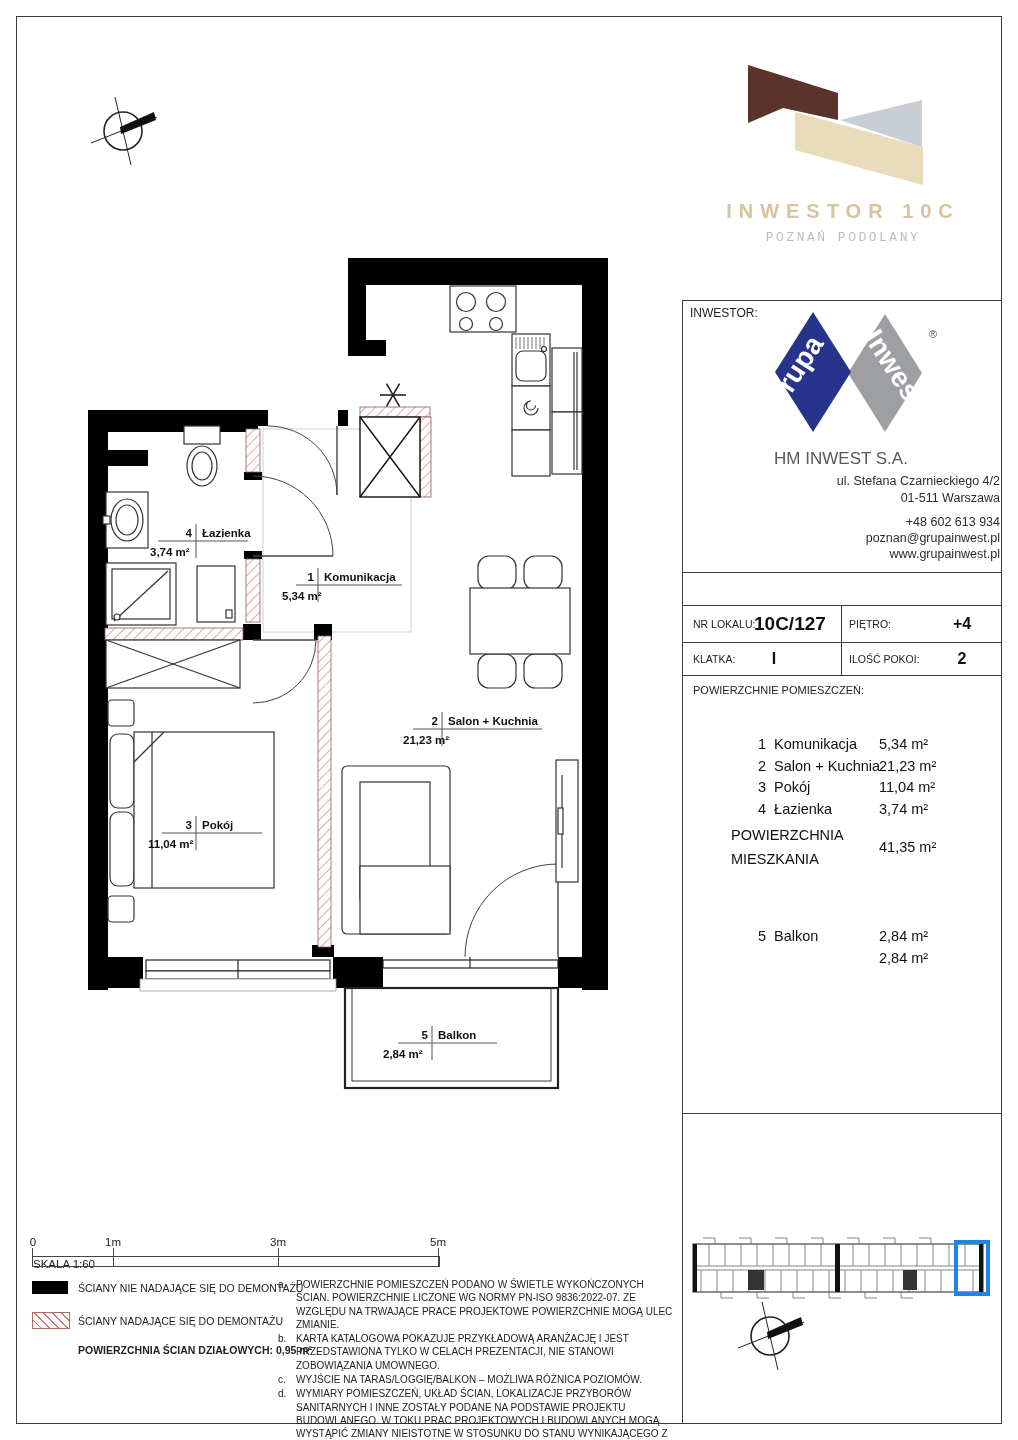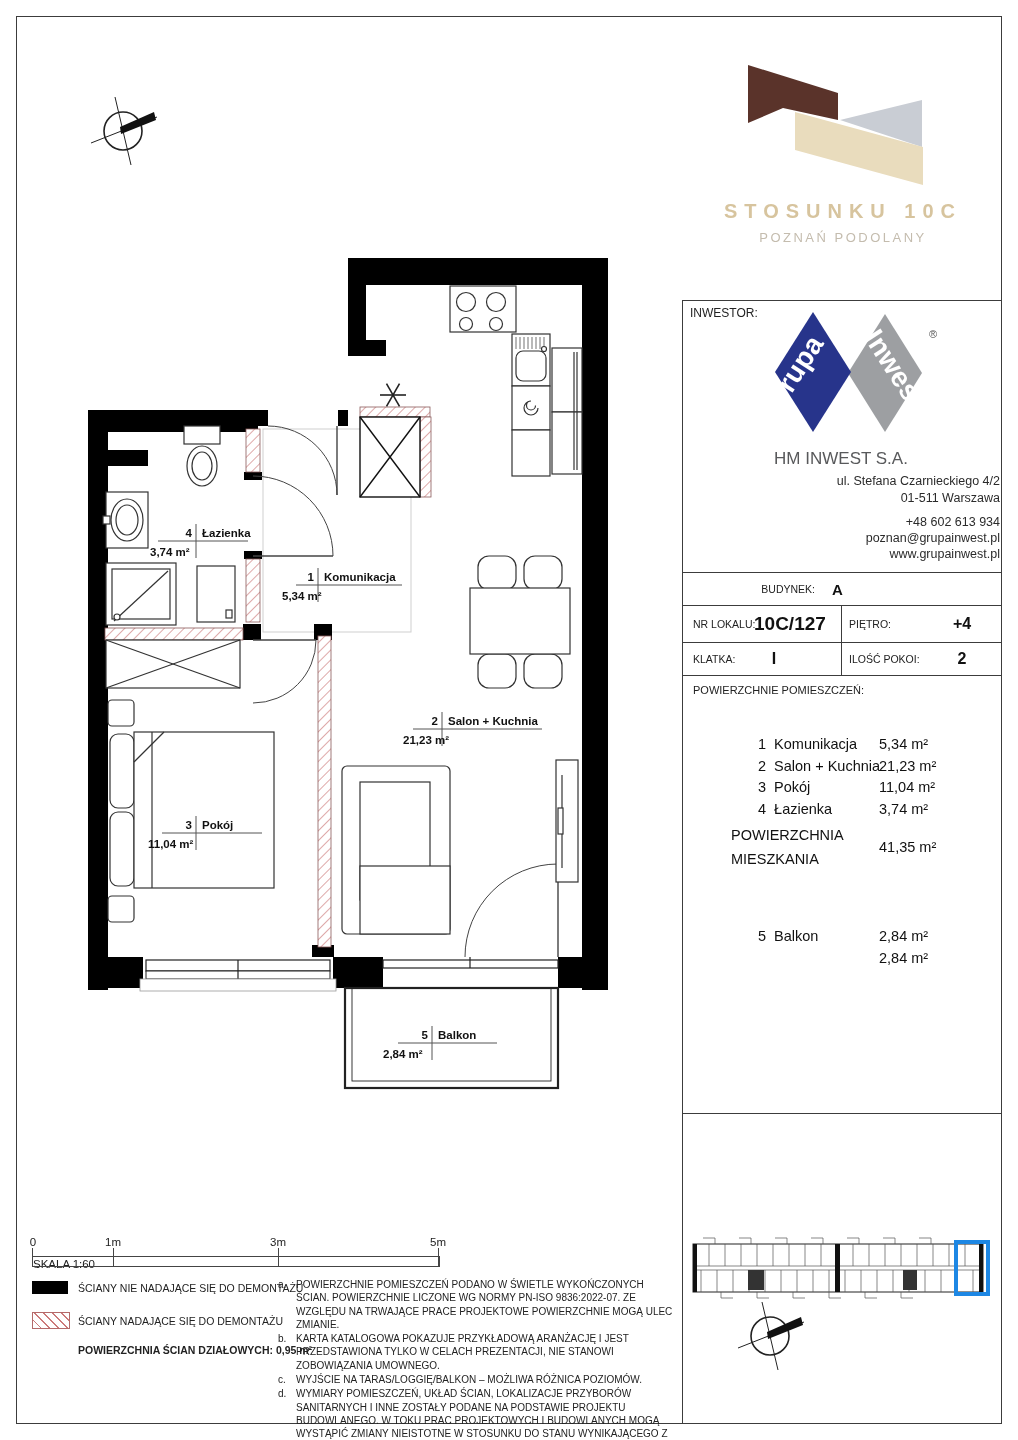--- a/index.html
+++ b/index.html
@@ -6,21 +6,21 @@
   .page{position:relative;width:1018px;height:1440px;background:#fff;margin:0 auto;
         font-family:"Liberation Sans",sans-serif;color:#1a1a1a;overflow:hidden;}
   .abs{position:absolute;}
   .pageborder{left:16px;top:16px;width:984px;height:1406px;border:1.5px solid #3c3c3c;}
   .vline{border-left:1px solid #3c3c3c;}
   .hline{border-top:1px solid #3c3c3c;}
 
   
   .logoblock{left:693px;top:200px;width:300px;text-align:center;}
   .logotitle{font-size:20px;font-weight:bold;letter-spacing:7px;color:#d7c49e;}
-  .logosub{font-size:13px;letter-spacing:2.5px;color:#c4bcae;margin-top:7px;}
+  .logosub{font-size:13px;letter-spacing:2.5px;color:#c4bcae;margin-top:7px;font-family:Liberation Mono, monospace;}
 
   
   .invlabel{left:690px;top:306px;font-size:12px;color:#222;}
   .company{left:682px;top:449px;width:318px;text-align:center;font-size:17px;font-weight:normal;color:#58595b;}
   .addr{left:682px;width:318px;text-align:right;font-size:12.5px;color:#2b2b2b;line-height:17px;}
 
   
   .lab{font-size:10.5px;color:#222;}
   .val{font-weight:bold;color:#111;}
   .row{position:absolute;left:682px;width:318px;}
@@ -58,21 +58,21 @@
     <line x1="30" y1="7" x2="46" y2="75" stroke="#222" stroke-width="1"></line>
     <polygon points="36,44 71,30 69,22 35,37" fill="#111"></polygon>
   </svg>
 
   <svg class="abs" style="left:735px;top:60px" width="250" height="135" viewBox="0 0 250 135">
     <polygon points="13,5 103,33 103,60 48,48 13,63" fill="#5a332a"></polygon>
     <polygon points="105,60 187,40 187,87" fill="#c9cdd4"></polygon>
     <polygon points="60,52 188,87 188,125 60,90" fill="#e9dcbd"></polygon>
   </svg>
   <div class="abs logoblock">
-    <div class="logotitle">STOSUNKU 10C</div>
+    <div class="logotitle">INWESTOR 10C</div>
     <div class="logosub">POZNAŃ PODOLANY</div>
   </div>
 
   <div class="abs vline" style="left:682px;top:300px;height:1124px"></div>
   <div class="abs hline" style="left:682px;top:300px;width:319px"></div>
   <div class="abs hline" style="left:682px;top:572px;width:319px"></div>
   <div class="abs hline" style="left:682px;top:605px;width:319px"></div>
   <div class="abs hline" style="left:682px;top:642px;width:319px"></div>
   <div class="abs hline" style="left:682px;top:675px;width:319px"></div>
   <div class="abs hline" style="left:682px;top:1113px;width:319px"></div>
@@ -86,24 +86,20 @@
     <text x="152" y="64" transform="rotate(57 152 64)" text-anchor="middle" font-size="28" font-weight="bold" fill="#fff" font-family="Liberation Sans, sans-serif">Inwest</text>
     <text x="194" y="28" font-size="11" fill="#555">®</text>
   </svg>
   <div class="abs company">HM INWEST S.A.</div>
   <div class="abs addr" style="top:473px">ul. Stefana Czarnieckiego 4/2</div>
   <div class="abs addr" style="top:490px">01-511 Warszawa</div>
   <div class="abs addr" style="top:514px">+48 602 613 934</div>
   <div class="abs addr" style="top:530px">poznan@grupainwest.pl</div>
   <div class="abs addr" style="top:546px">www.grupainwest.pl</div>
 
-  <div class="row" style="top:572px;height:33px">
-    <span class="cellab lab" style="left:0;width:133px;text-align:right">BUDYNEK:</span>
-    <span class="cellab val" style="left:150px;font-size:15px">A</span>
-  </div>
   <div class="row" style="top:605px;height:37px">
     <span class="cellab lab" style="left:11px">NR LOKALU:</span>
     <span class="cellab val" style="left:72px;width:85px;text-align:left;font-size:19px">10C/127</span>
     <span class="cellab lab" style="left:167px">PIĘTRO:</span>
     <span class="cellab val" style="left:255px;width:50px;text-align:center;font-size:16px">+4</span>
   </div>
   <div class="row" style="top:642px;height:33px">
     <span class="cellab lab" style="left:11px">KLATKA:</span>
     <span class="cellab val" style="left:72px;width:40px;text-align:center;font-size:16px">I</span>
     <span class="cellab lab" style="left:167px">ILOŚĆ POKOI:</span>

